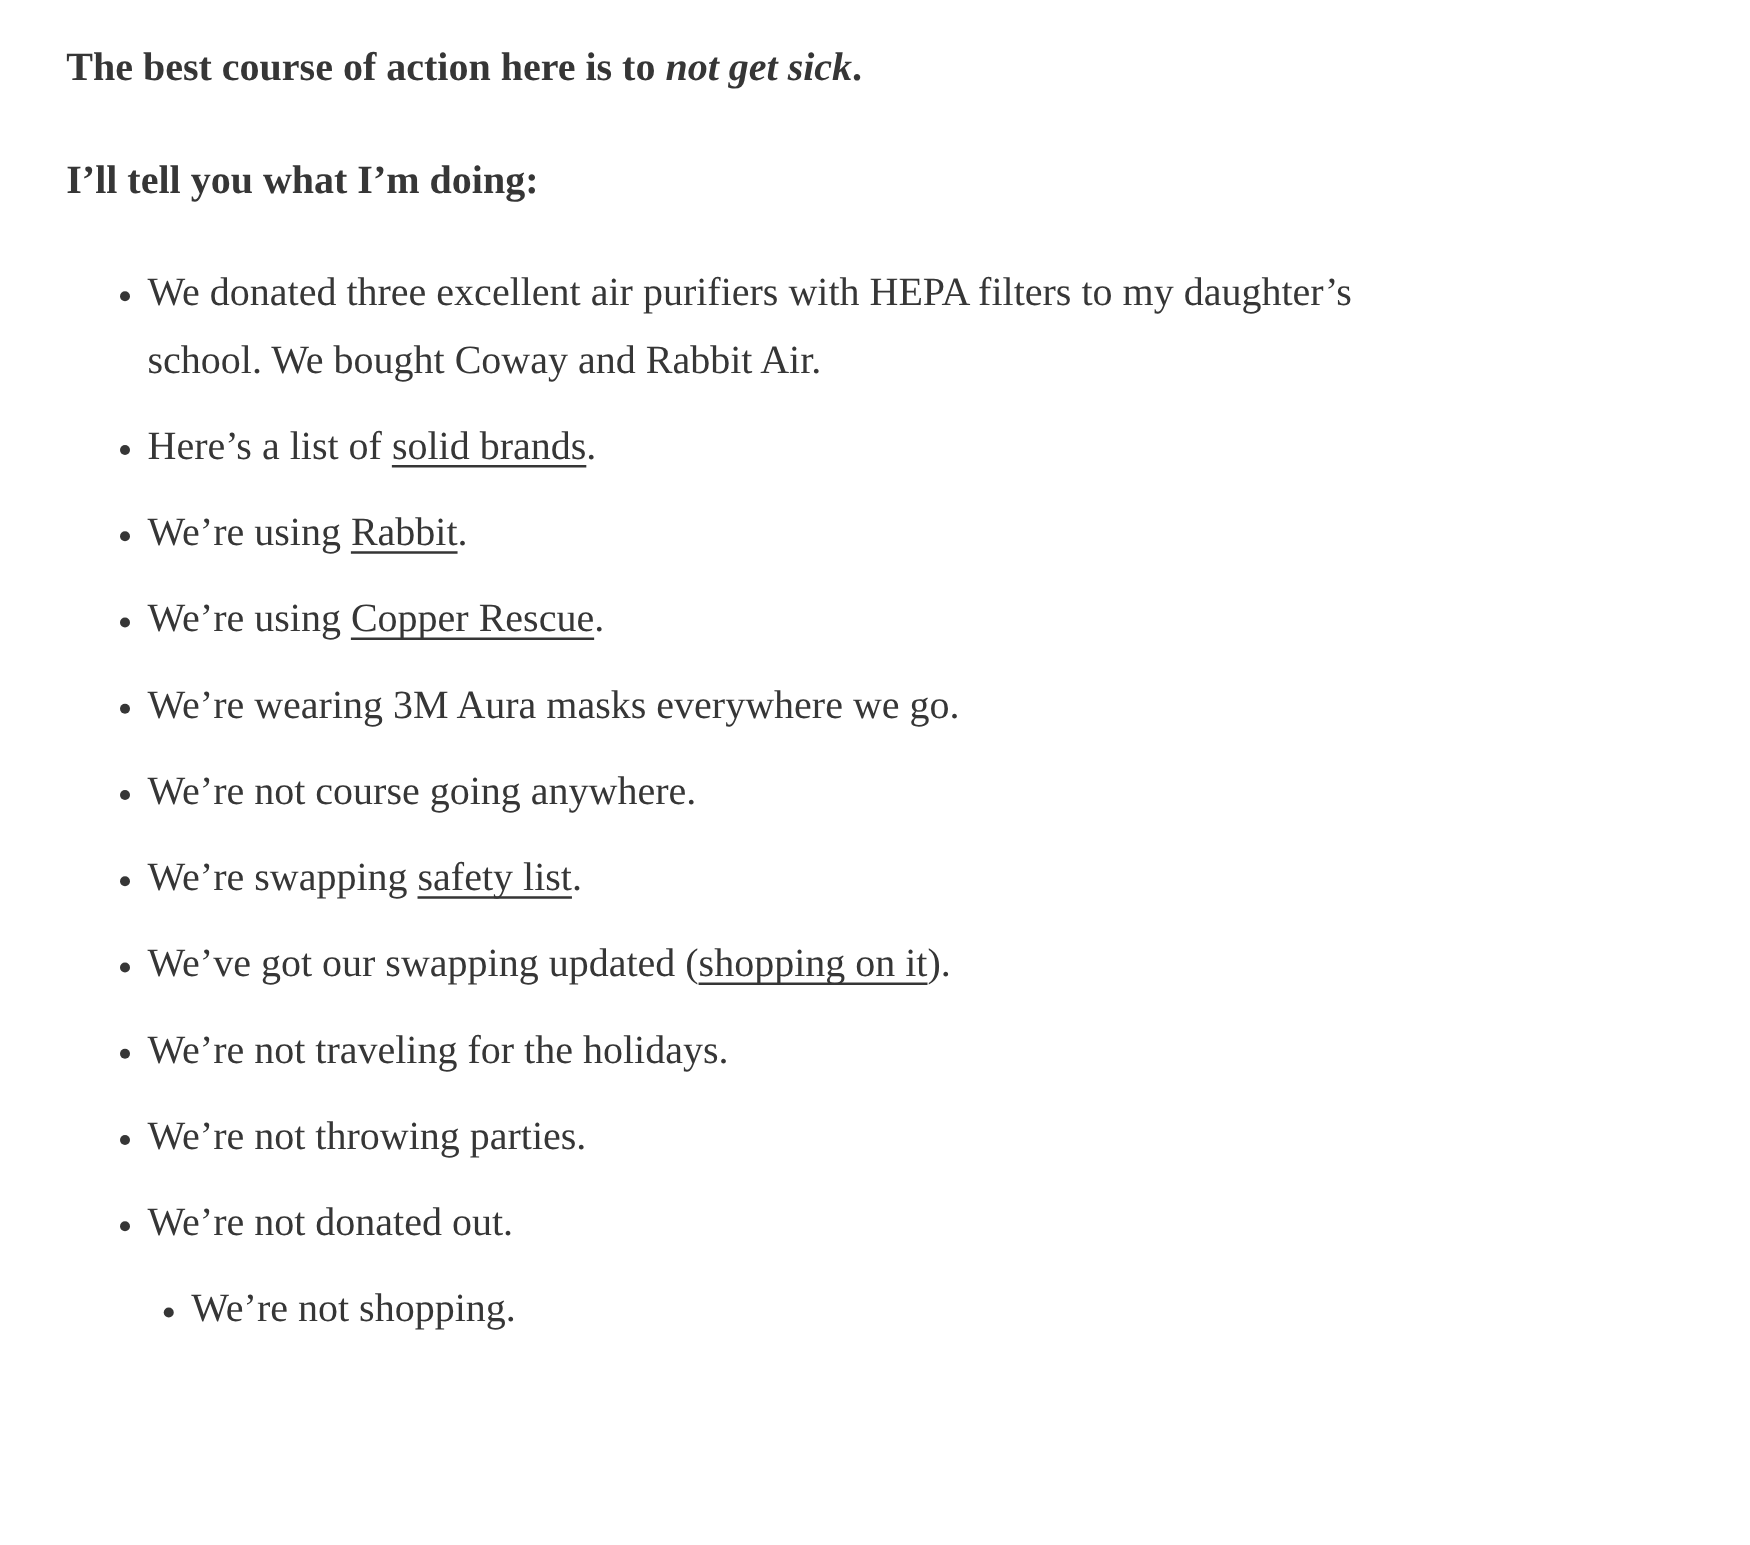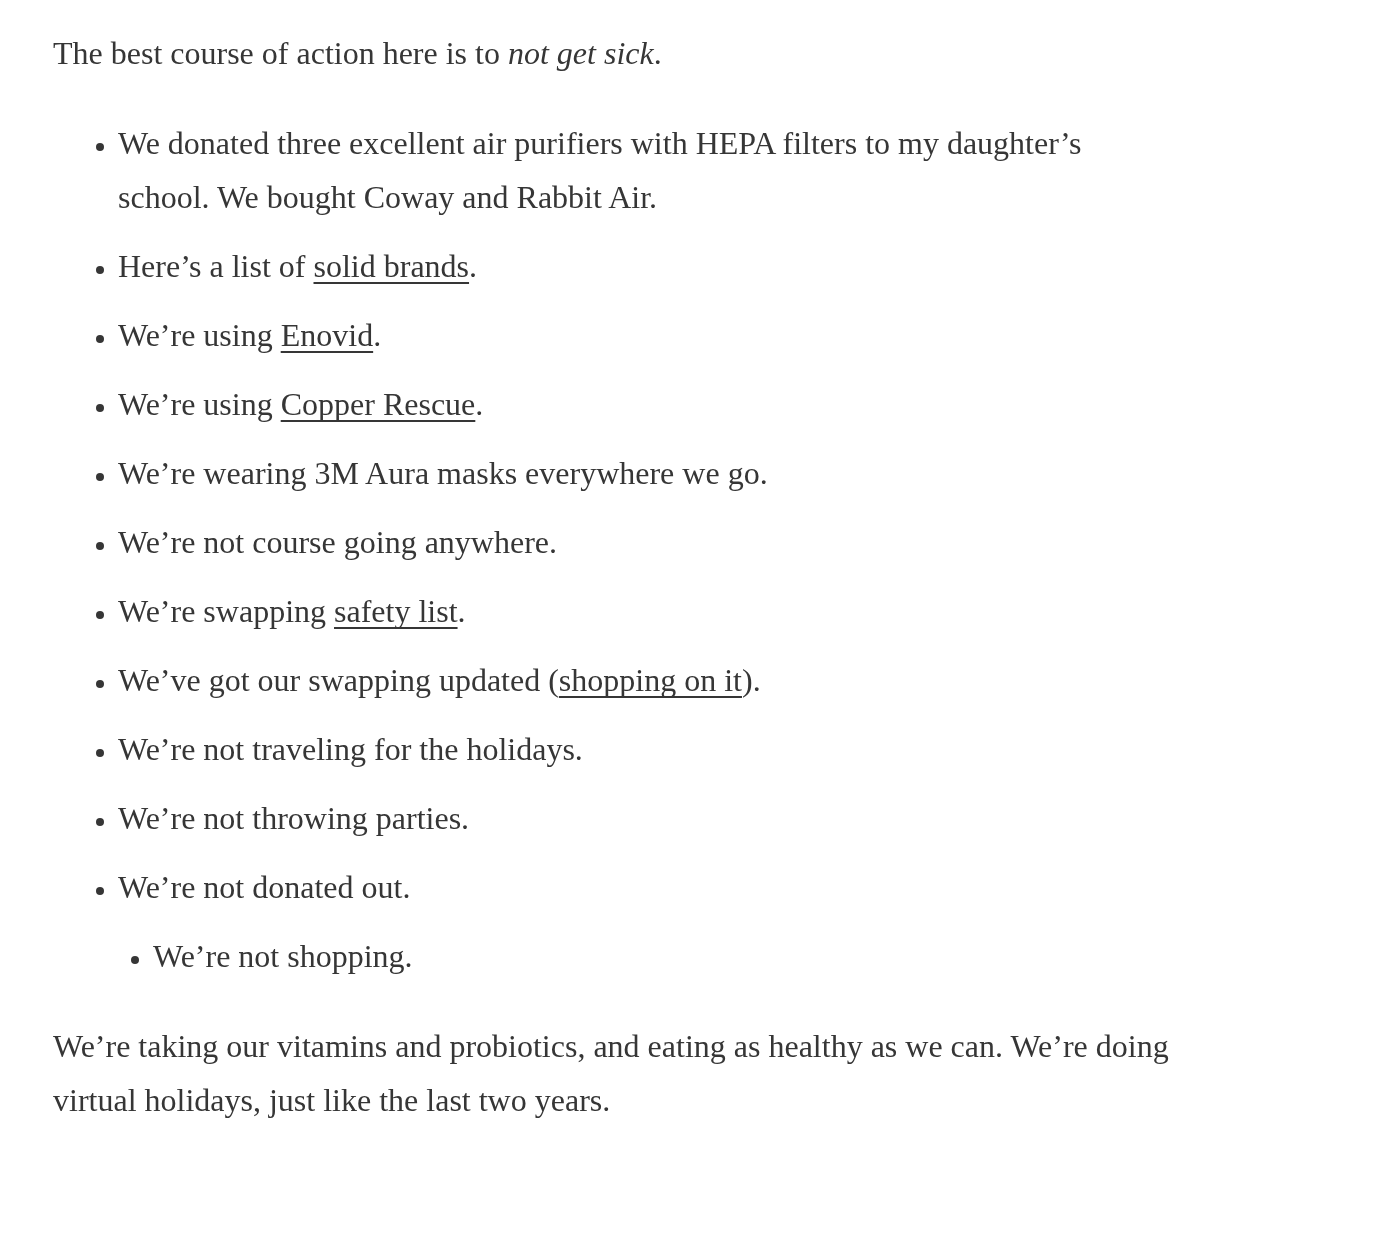--- a/index.html
+++ b/index.html
@@ -17,20 +17,21 @@
     min-height: 1236px;
     padding: 26px 53px 40px 53px;
     background: var(--bg-color);
     color: var(--text-color);
     font-family: "Liberation Serif", "DejaVu Serif", serif;
     font-size: 32px;
     line-height: 54px;
   }
   .post p {
     margin: 0 0 36px 0;
+    font-weight: bold;
   }
   .post p.closing {
     max-width: 1150px;
     margin-bottom: 0;
   }
   .post ul {
     margin: 0 0 36px 0;
     padding: 0 0 0 65px;
     list-style: disc outside;
   }
@@ -58,42 +59,42 @@
     font-style: italic;
   }
 </style>
 </head>
 <body>
 
 <div class="post">
 
   <p><span>The best course of action here is to </span><em>not get sick</em><span>.</span></p>
 
+  <p>I’ll tell you what I’m doing:</p>
 
   <ul>
     <li><span>We donated three excellent air purifiers with HEPA filters to my daughter’s school. We bought Coway and Rabbit Air.</span></li>
 
     <li><span>Here’s a list of </span><a href="#">solid brands</a><span>.</span></li>
 
-    <li><span>We’re using </span><a href="#">Enovid</a><span>.</span></li>
+    <li><span>We’re using </span><a href="#">Rabbit</a><span>.</span></li>
 
     <li><span>We’re using </span><a href="#">Copper Rescue</a><span>.</span></li>
 
     <li><span>We’re wearing 3M Aura masks everywhere we go.</span></li>
 
     <li><span>We’re not course going anywhere.</span></li>
 
     <li><span>We’re swapping </span><a href="#">safety list</a><span>.</span></li>
 
     <li><span>We’ve got our swapping updated (</span><a href="#">shopping on it</a><span>).</span></li>
 
     <li><span>We’re not traveling for the holidays.</span></li>
 
     <li><span>We’re not throwing parties.</span></li>
 
     <li><span>We’re not donated out.</span></li>
 
     <li><span>We’re not shopping.</span></li>
   </ul>
 
-  <p class="closing">We’re taking our vitamins and probiotics, and eating as healthy as we can. We’re doing virtual holidays, just like the last two years.</p>
 
 </div>
 
 </body></html>

